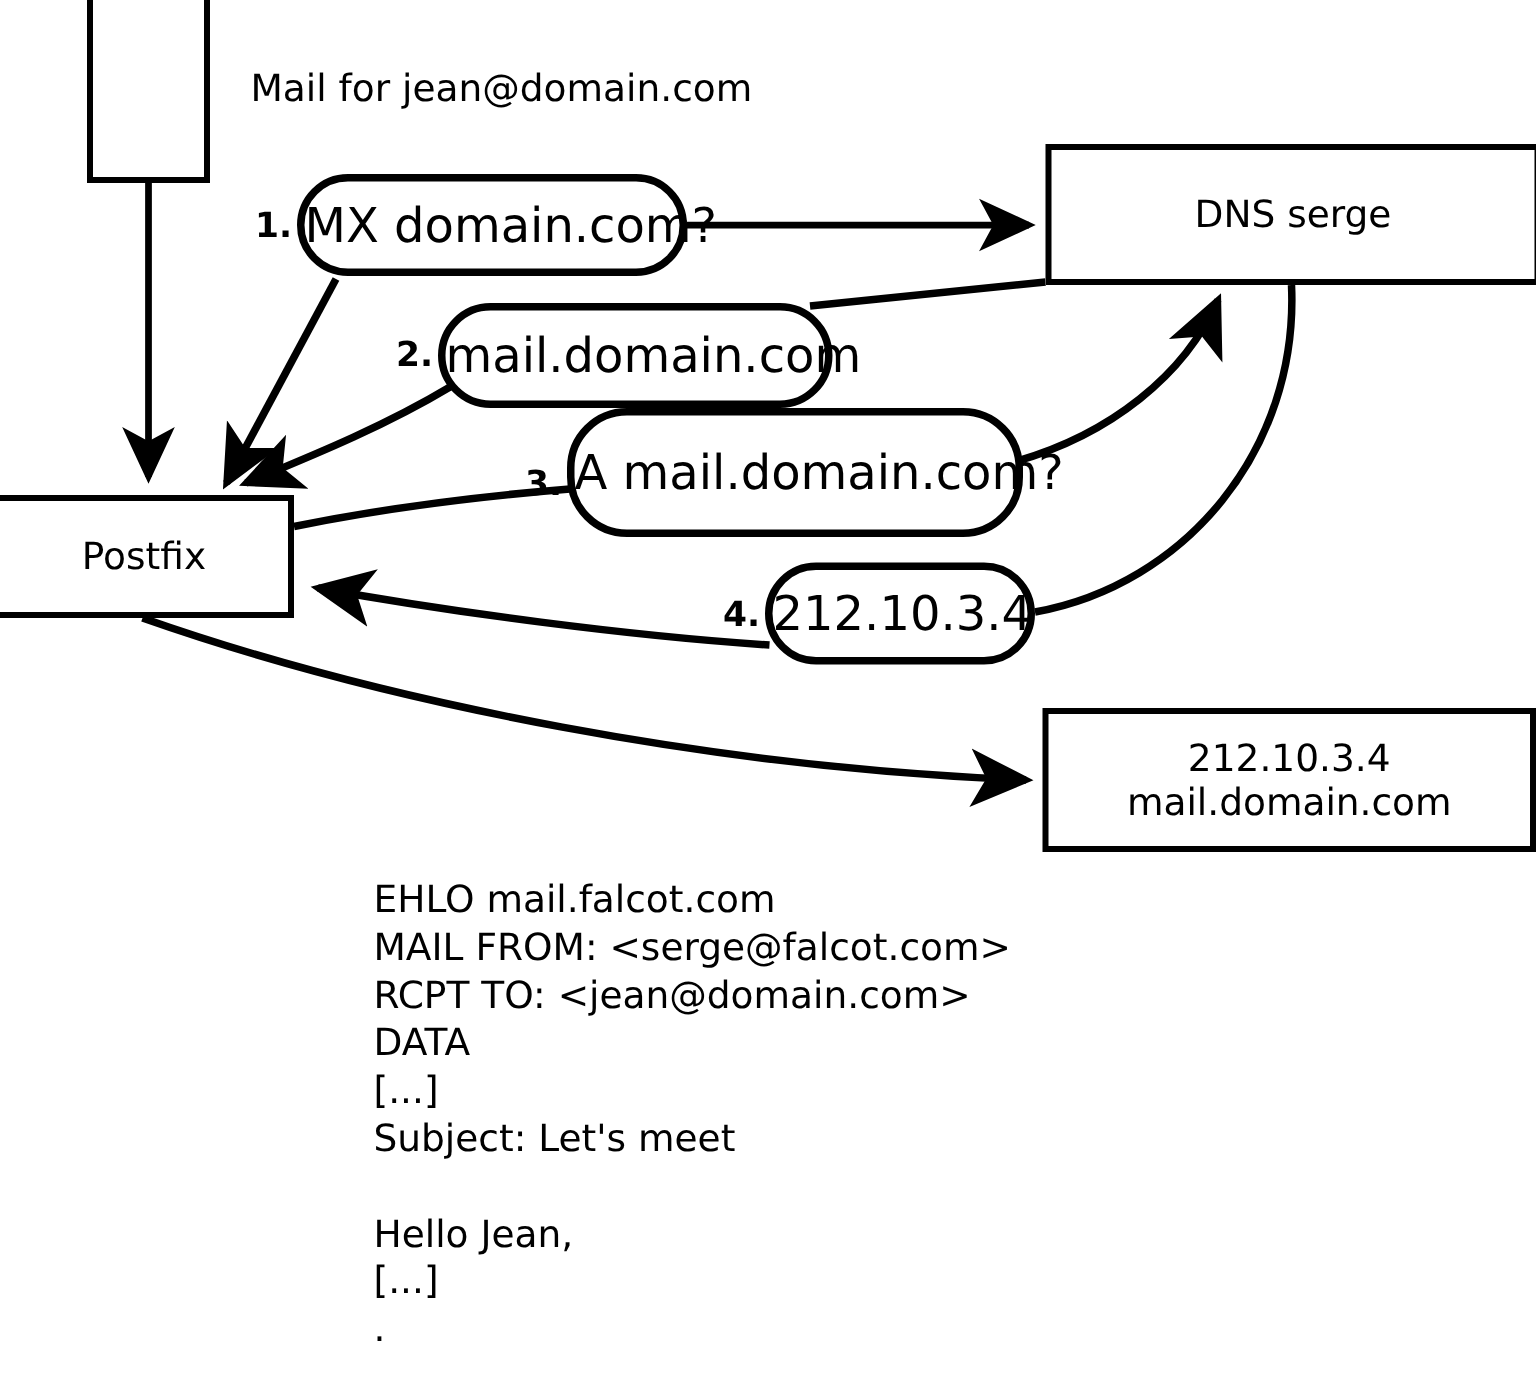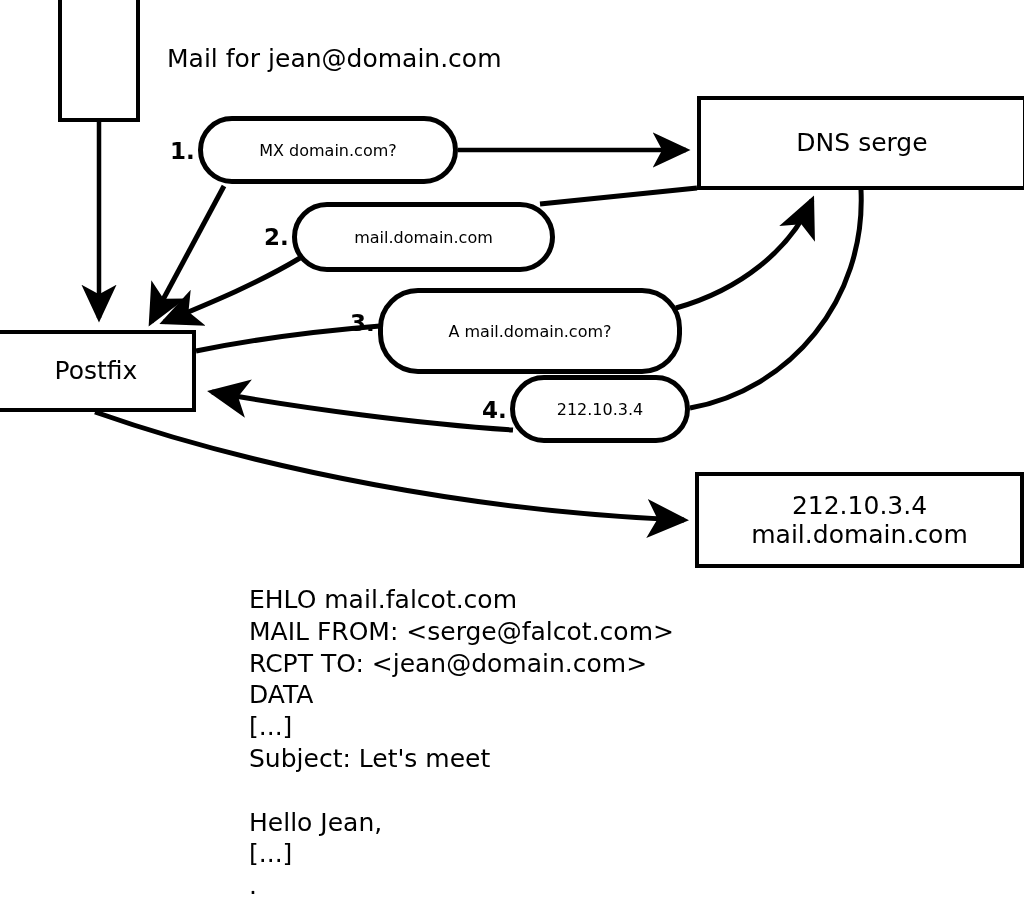--- a/index.html
+++ b/index.html
@@ -40,23 +40,22 @@
     z-index: 3;
   }
   .bubble {
     position: absolute;
     box-sizing: border-box;
     background: #ffffff;
     border: 5px solid #000000;
     border-radius: 40px;
     display: flex;
     align-items: center;
-    justify-content: center;
     text-align: center;
-    font-size: 16px;
+    font-size: 32px;
     z-index: 4;
     white-space: nowrap;
   }
   .step-num {
     position: absolute;
     font-size: 23px;
     font-weight: bold;
     z-index: 5;
     white-space: nowrap;
   }
@@ -140,21 +139,21 @@
   <div class="bubble" style="left:198px; top:116px; width:260px; height:68px;">
     <span>MX domain.com?</span>
   </div>
 
   <div class="step-num" style="left:264px; top:224px;">2.</div>
   <div class="bubble" style="left:292px; top:202px; width:263px; height:70px;">
     <span>mail.domain.com</span>
   </div>
 
   <div class="step-num" style="left:350px; top:310px;">3.</div>
-  <div class="bubble" style="left:378px; top:288px; width:304px; height:86px;">
+  <div class="bubble" style="left:378px; top:272px; width:304px; height:86px;">
     <span>A mail.domain.com?</span>
   </div>
 
   <div class="step-num" style="left:482px; top:397px;">4.</div>
   <div class="bubble" style="left:510px; top:375px; width:180px; height:68px;">
     <span>212.10.3.4</span>
   </div>
 
 
   <div class="transcript" style="left:249px; top:584px;">EHLO mail.falcot.com

